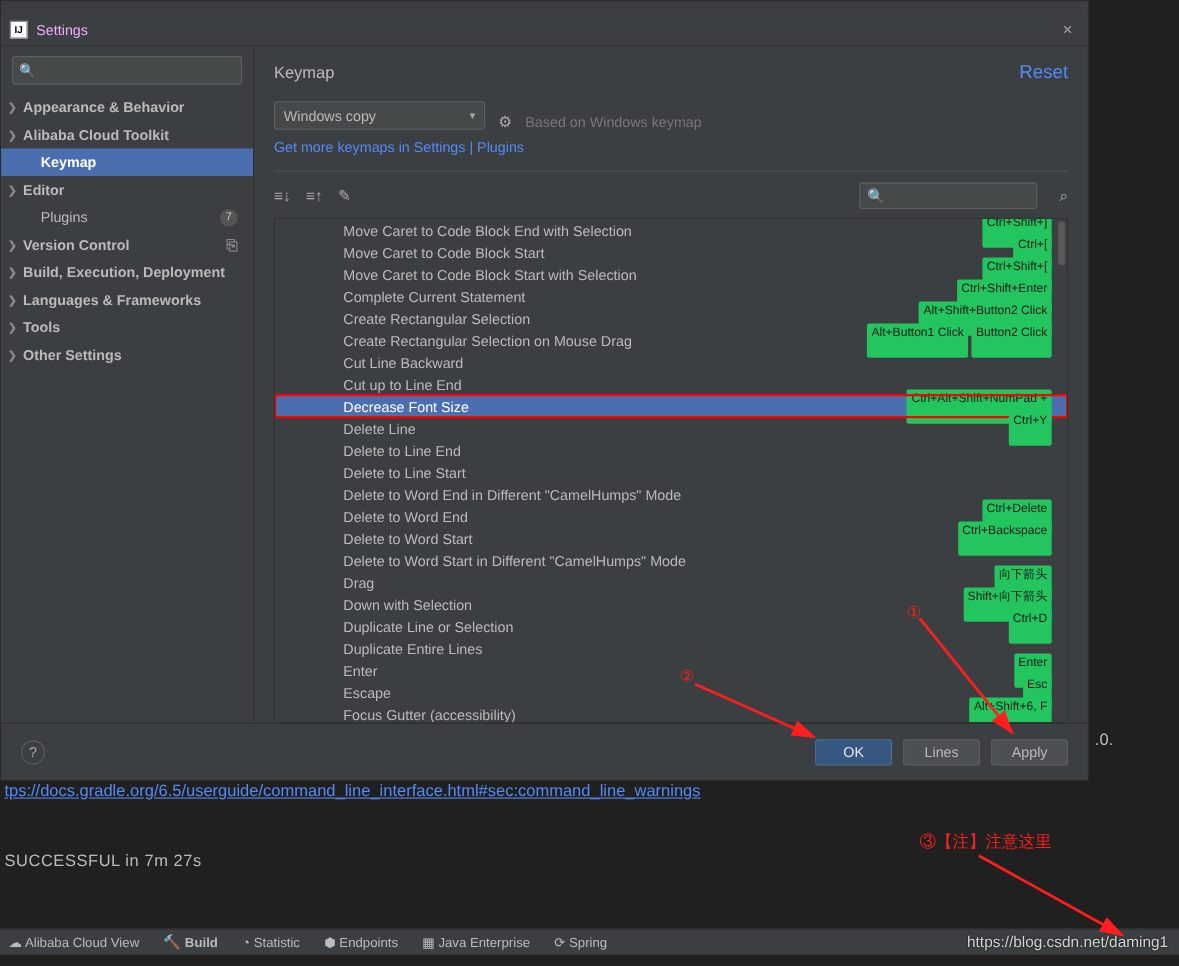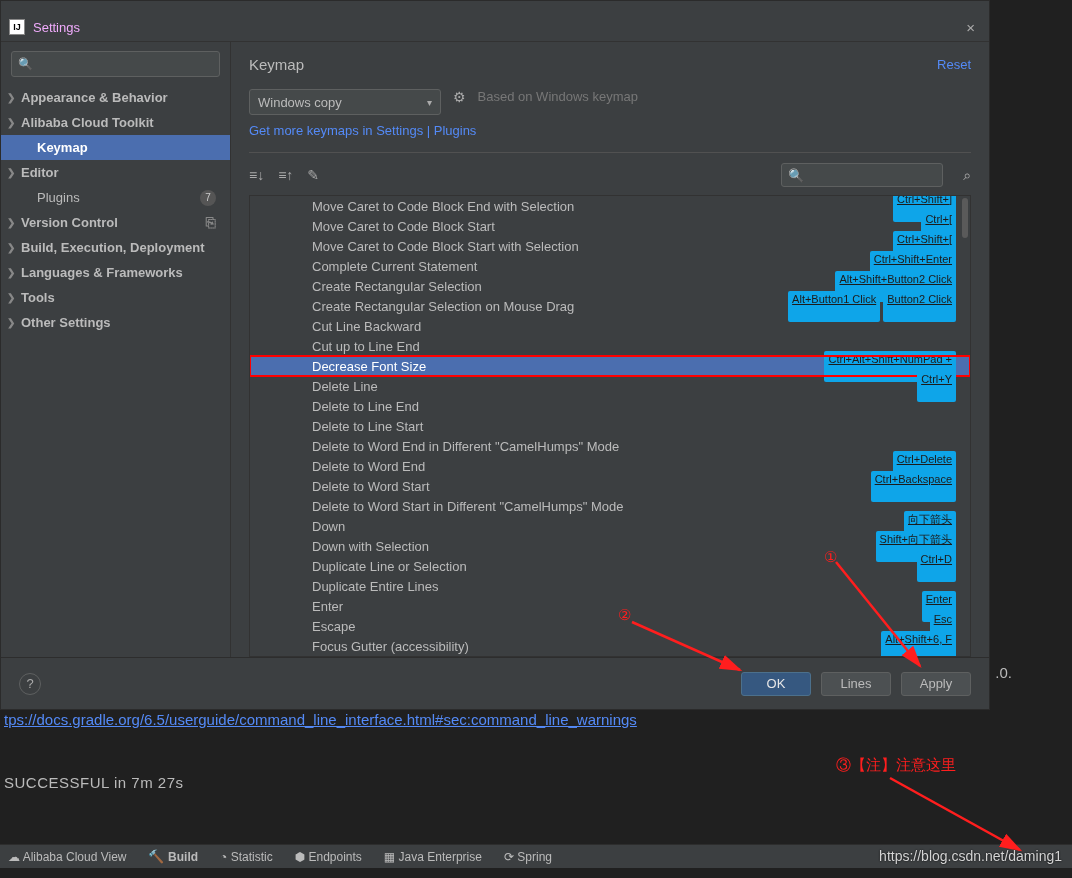--- a/index.html
+++ b/index.html
@@ -15,41 +15,41 @@
 .search input { background:none; border:none; outline:none; color:#bbb; flex:1; margin-left:4px; font-size:12px; }
 .nav-item { height:25px; display:flex; align-items:center; padding-left:20px; color:#bbb; cursor:pointer; position:relative; }
 .nav-item.top { font-weight:bold; }
 .nav-item.child { padding-left:36px; font-weight:normal; }
 .nav-item .chev { position:absolute; left:6px; color:#888; font-size:10px; }
 .nav-item.selected { background:#4b6eaf; color:#fff; font-weight:bold; }
 .nav-item .badge { margin-left:auto; margin-right:14px; background:#555; color:#ccc; border-radius:8px; width:16px; height:16px; font-size:10px; display:flex; align-items:center; justify-content:center; }
 .main { flex:1; display:flex; flex-direction:column; padding:14px 18px 0 18px; }
 .main-head { display:flex; align-items:center; margin-bottom:16px; }
 .main-head h2 { color:#bbb; font-size:15px; font-weight:normal; }
-.main-head .reset { margin-left:auto; color:#548af7; cursor:pointer; font-size:13px; }
-.keymap-row { display:flex; align-items:flex-start; margin-bottom:8px; gap:12px; }
+.main-head .reset { margin-left:auto; color:#548af7; cursor:pointer; font-size:17px; }
+.keymap-row { display:flex; align-items:flex-end; margin-bottom:8px; gap:12px; }
 .combo { width:192px; height:26px; background:#45494a; border:1px solid #5e6060; border-radius:3px; display:flex; align-items:center; padding:0 8px; color:#bbb; position:relative; }
 .combo::after { content:"▾"; position:absolute; right:8px; color:#aaa; font-size:10px; }
 .gear { color:#aaa; font-size:14px; cursor:pointer; }
 .basedon { color:#777; }
 .link { color:#548af7; cursor:pointer; margin-bottom:8px; display:inline-block; }
 .divider { height:1px; background:#515151; margin:6px 0 6px 0; }
 .toolbar { display:flex; align-items:center; gap:14px; padding:4px 0; }
 .tool-icn { color:#aaa; font-size:14px; cursor:pointer; }
 .toolbar .spacer { flex:1; }
 .k-search { width:162px; height:24px; background:#45494a; border:1px solid #5e6060; border-radius:3px; display:flex; align-items:center; padding:0 6px; }
 .k-search input { background:none; border:none; outline:none; color:#bbb; flex:1; font-size:12px; }
 .find-sc { color:#aaa; font-size:14px; cursor:pointer; margin-left:6px; }
 .list { flex:1; background:#3c3f41; border:1px solid #323232; overflow-y:auto; margin-top:4px; position:relative; }
 .row { height:20px; display:flex; align-items:center; padding-left:62px; padding-right:14px; color:#bbb; cursor:pointer; position:relative; }
 .row.selected { background:#4b6eaf; color:#fff; }
 .row.selected.framed { outline:2px solid #ff0000; outline-offset:-1px; }
 .row .label { flex:1; white-space:nowrap; overflow:hidden; }
 .shortcuts { display:flex; gap:3px; }
-.sc { background:#0ea5e9; color:#1c1c1c; font-size:11px; padding:0 4px; border-radius:2px; height:31px; line-height:16px; white-space:nowrap;text-decoration:underline; }
+.sc { background:#22c55e; color:#1c1c1c; font-size:11px; padding:0 4px; border-radius:2px; height:31px; line-height:16px; white-space:nowrap; }
 .scrollbar { position:absolute; right:2px; top:2px; width:6px; height:40px; background:#5a5a5a; border-radius:3px; }
 .footer { height:52px; border-top:1px solid #2d2d2d; display:flex; align-items:center; padding:0 18px; gap:10px; }
 .help { width:22px; height:22px; border:1px solid #5e6060; border-radius:11px; color:#aaa; display:flex; align-items:center; justify-content:center; font-size:13px; cursor:pointer; }
 .footer .fspacer { flex:1; }
 .btn { min-width:70px; height:24px; background:#4c5052; border:1px solid #5e6060; color:#bbb; border-radius:3px; cursor:pointer; display:flex; align-items:center; justify-content:center; padding:0 14px; }
 .btn.primary { background:#365880; border-color:#4c708c; color:#e6e6e6; }
 .console { position:absolute; left:0; top:714px; right:0; font-family:Consolas,monospace; font-size:15px; color:#bbb; padding:0 4px; }
 .console a { color:#548af7; text-decoration:underline; }
 .statusbar { position:absolute; left:0; bottom:10px; right:0; height:24px; background:#3c3f41; border-top:1px solid #2d2d2d; display:flex; align-items:center; padding:0 8px; gap:22px; color:#bbb; font-size:12px; }
 .statusbar .hammer { color:#bbb; font-size:13px; }
@@ -224,21 +224,21 @@
               <span class="label">Delete to Word Start</span>
               <span class="shortcuts">
                 <span class="sc">Ctrl+Backspace</span>
               </span>
             </div>
             <div class="row">
               <span class="label">Delete to Word Start in Different "CamelHumps" Mode</span>
               <span class="shortcuts"></span>
             </div>
             <div class="row">
-              <span class="label">Down</span>
+              <span class="label">Drag</span>
               <span class="shortcuts">
                 <span class="sc">向下箭头</span>
               </span>
             </div>
             <div class="row">
               <span class="label">Down with Selection</span>
               <span class="shortcuts">
                 <span class="sc">Shift+向下箭头</span>
               </span>
             </div>

